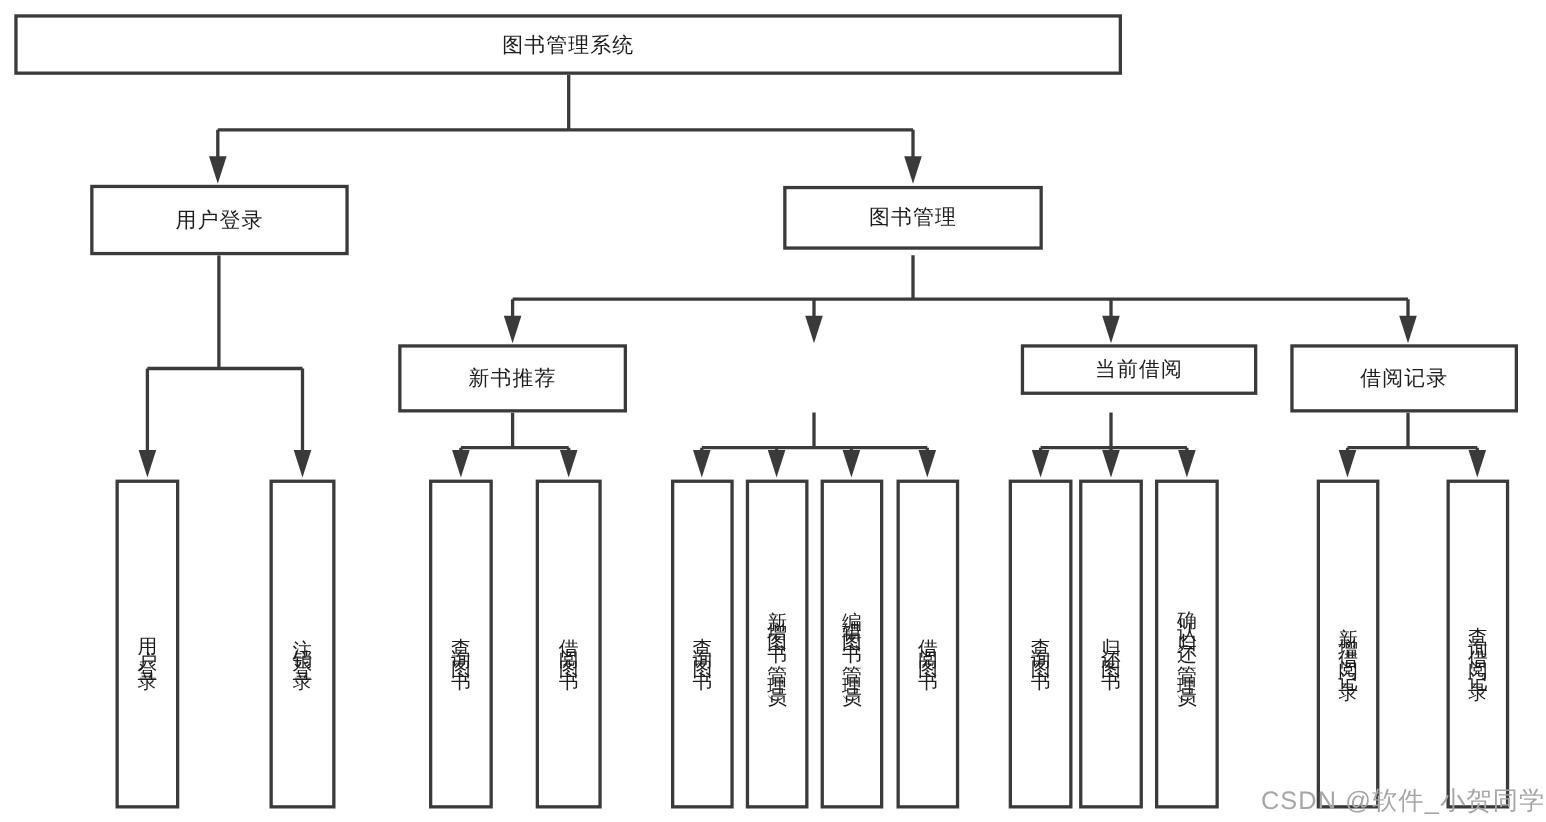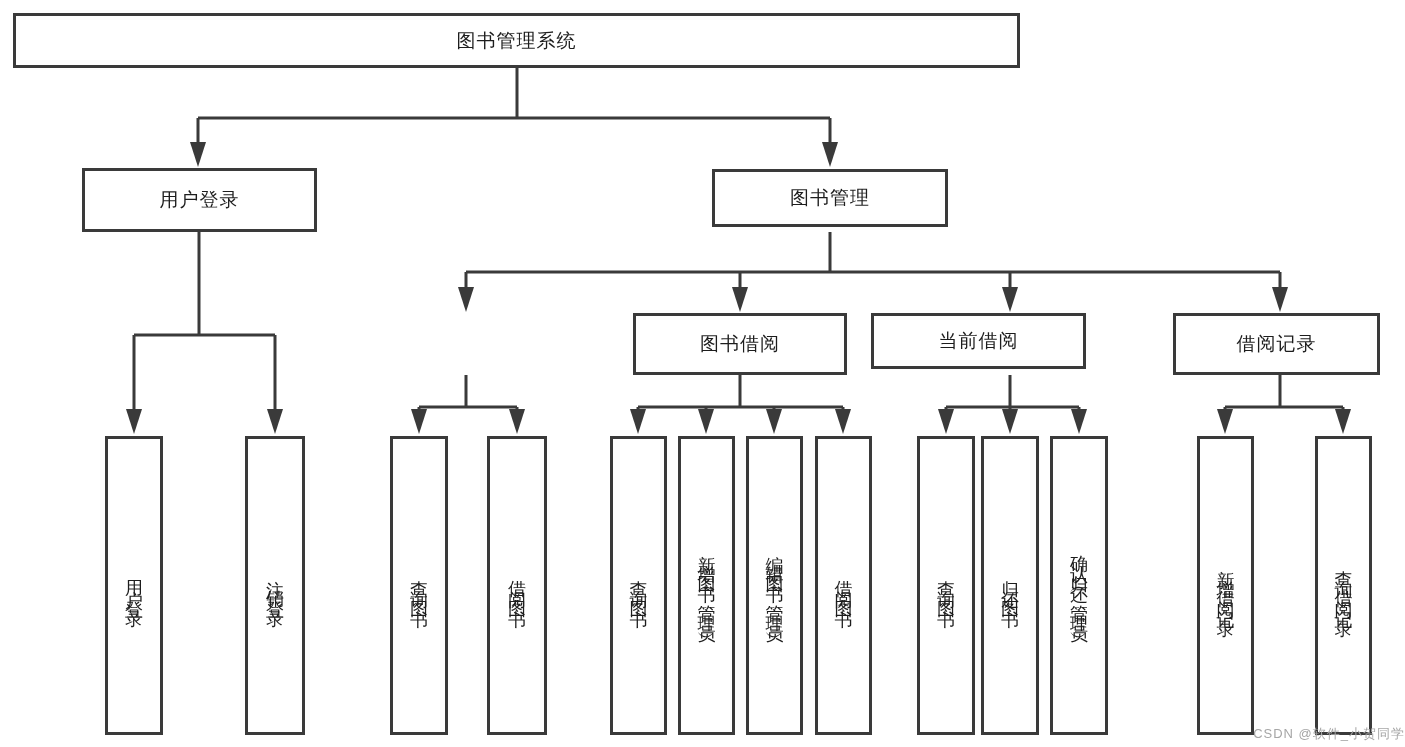--- a/index.html
+++ b/index.html
@@ -29,21 +29,21 @@
     text-orientation:mixed;
     font-size:18px;
     letter-spacing:10px;
     line-height:1;
     white-space:nowrap;
   }
   #watermark{
     position:absolute;
     right:0;bottom:4px;
     color:#a6a6a6;
-    font-size:13px;
+    font-size:23px;
     letter-spacing:1px;
   }
 </style>
 </head>
 <body>
 
 <div id="stage">
 
   <svg id="wires" viewBox="0 0 1405 747" xmlns="http://www.w3.org/2000/svg">
     <g stroke="#3a3a3a" stroke-width="3" fill="none">
@@ -92,24 +92,24 @@
     <span>图书管理系统</span>
   </div>
 
   <div class="node h" style="left:82px;top:168px;width:235px;height:64px">
     <span>用户登录</span>
   </div>
   <div class="node h" style="left:712px;top:169px;width:236px;height:58px">
     <span>图书管理</span>
   </div>
 
-  <div class="node h" style="left:633px;top:313px;width:214px;height:62px">
-    <span>图书借阅</span>
+  <div class="node h" style="left:362px;top:313px;width:208px;height:62px">
+    <span>新书推荐</span>
   </div>
-  <div class="node h" style="left:871px;top:313px;width:215px;height:56px">
+  <div class="node h" style="left:928px;top:313px;width:215px;height:46px">
     <span>当前借阅</span>
   </div>
   <div class="node h" style="left:1173px;top:313px;width:207px;height:62px">
     <span>借阅记录</span>
   </div>
 
   <div class="node v" style="left:105px;top:436px;width:58px;height:299px">
     <span>用户登录</span>
   </div>
   <div class="node v" style="left:245px;top:436px;width:60px;height:299px">

